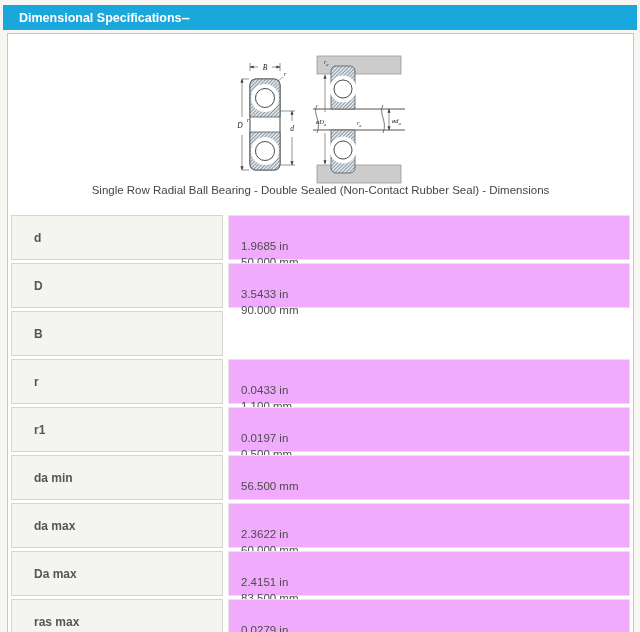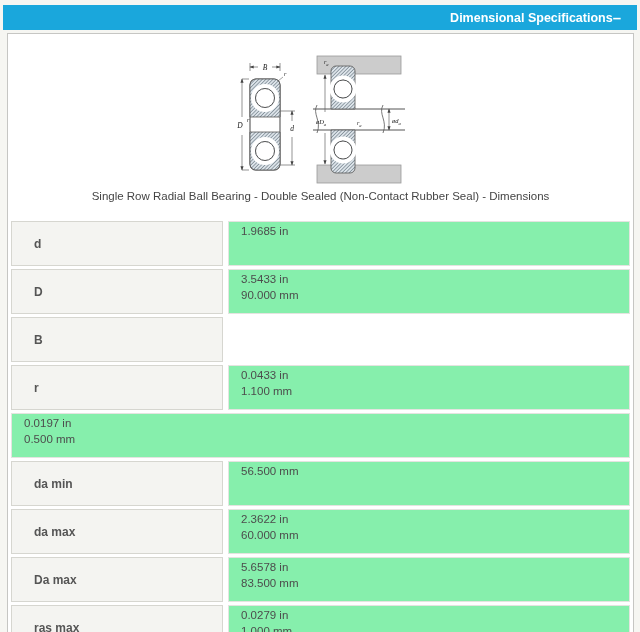--- a/index.html
+++ b/index.html
@@ -6,46 +6,46 @@
   html, body { width: 640px; height: 632px; }
   body {
     background: #f6f6f2;
     font-family: "Liberation Sans", "DejaVu Sans", sans-serif;
     overflow: hidden;
     position: relative;
   }
   .accordion-header {
     position: absolute; left: 3px; right: 3px; top: 5px; height: 25px;
     background: #1aa7dc; color: #fff;
-    display: flex; align-items: center; justify-content: flex-end;
+    display: flex; align-items: center; justify-content: flex-start;
     padding: 0 16px; font-size: 12.5px; font-weight: bold;
   }
   .collapse-icon {
     font-weight: bold; font-size: 15px; line-height: 15px; cursor: pointer;
   }
   .panel {
     position: absolute; left: 7px; right: 6px; top: 33px; bottom: -20px;
     background: #fff; border: 1px solid #c6c6c3; padding: 0 3px;
   }
   .diagram-wrap { display: flex; justify-content: center; margin-top: 21px; }
   .caption {
-    text-align: center; font-size: 11.5px; color: #454545; margin-top: 6px;
+    text-align: center; font-size: 11.5px; color: #454545; 
   }
   .spec-table { margin-top: 19px; }
   .spec-row { display: flex; gap: 5px; margin-bottom: 3px; }
   .spec-name-cell {
     width: 212px; height: 45px; flex: 0 0 212px;
     background: #f4f4f1; border: 1px solid #d6d6d0;
     display: flex; align-items: center; padding-left: 22px;
     font-size: 12px; font-weight: bold; color: #555;
   }
   .spec-value-cell {
     flex: 1; height: 45px;
-    background: #86efac; border: 1px solid #e4e4e0;
-    padding: 1px 0 0 12px;
+    background: #f0abfc; border: 1px solid #e4e4e0;
+    padding: 22px 0 0 12px;
     font-size: 11.5px; color: #4c4c4c; line-height: 16px;
   }
   
   .lb  { font: italic 7.5px "Liberation Serif", "DejaVu Serif", serif; fill: #1a1a1a; }
   .lb2 { font: italic 6px   "Liberation Serif", "DejaVu Serif", serif; fill: #1a1a1a; }
   .lb3 { font: italic 6.5px "Liberation Serif", "DejaVu Serif", serif; fill: #1a1a1a; }
   .sub { font-size: 4.5px; }
 </style>
 </head>
 <body>
@@ -137,20 +137,21 @@
   <div class="caption">Single Row Radial Ball Bearing - Double Sealed (Non-Contact Rubber Seal) - Dimensions</div>
 
   <div class="spec-table">
 
     <div class="spec-row">
       <div class="spec-name-cell">
           <span>d</span>
         </div>
       <div class="spec-value-cell">
         <div>1.9685 in</div>
+        <div>50.000 mm</div>
       </div>
     </div>
 
     <div class="spec-row">
       <div class="spec-name-cell">
           <span>D</span>
         </div>
       <div class="spec-value-cell">
         <div>3.5433 in</div>
         <div>90.000 mm</div>
@@ -167,20 +168,23 @@
       <div class="spec-name-cell">
           <span>r</span>
         </div>
       <div class="spec-value-cell">
         <div>0.0433 in</div>
         <div>1.100 mm</div>
       </div>
     </div>
 
     <div class="spec-row">
+      <div class="spec-name-cell">
+          <span>r1</span>
+        </div>
       <div class="spec-value-cell">
         <div>0.0197 in</div>
         <div>0.500 mm</div>
       </div>
     </div>
 
     <div class="spec-row">
       <div class="spec-name-cell">
           <span>da min</span>
         </div>
@@ -197,21 +201,21 @@
         <div>2.3622 in</div>
         <div>60.000 mm</div>
       </div>
     </div>
 
     <div class="spec-row">
       <div class="spec-name-cell">
           <span>Da max</span>
         </div>
       <div class="spec-value-cell">
-        <div>5.6578 in</div>
+        <div>2.4151 in</div>
         <div>83.500 mm</div>
       </div>
     </div>
 
     <div class="spec-row">
       <div class="spec-name-cell">
           <span>ras max</span>
         </div>
       <div class="spec-value-cell">
         <div>0.0279 in</div>

